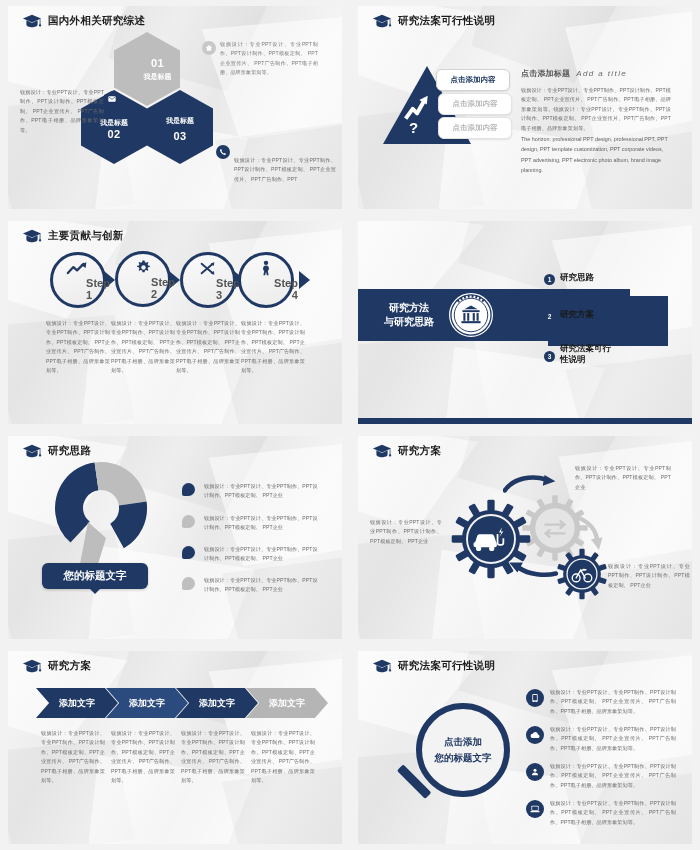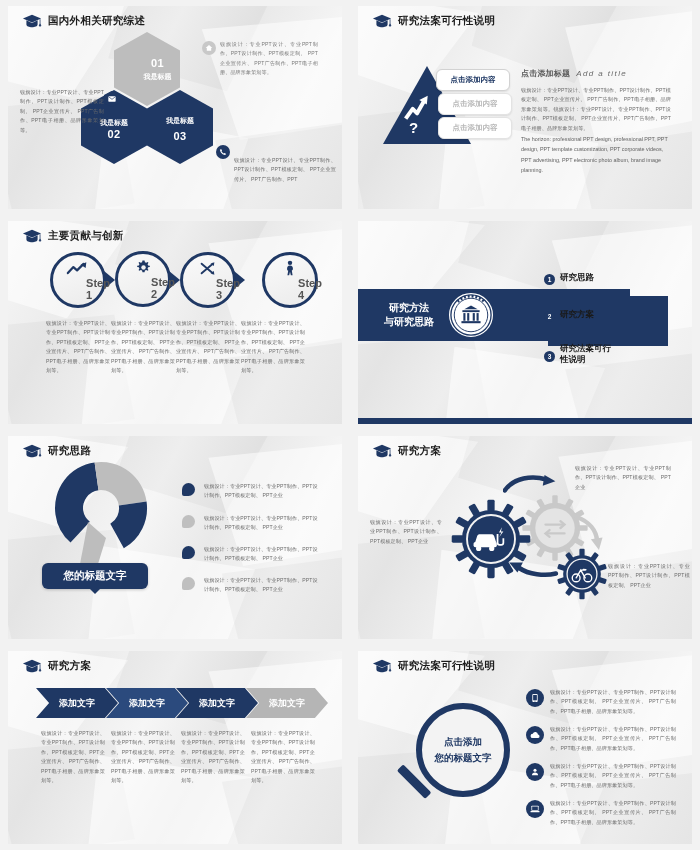--- a/index.html
+++ b/index.html
@@ -352,21 +352,21 @@
           <svg viewBox="0 0 20 18" width="16" height="15">
             <path d="M2 3 L16 15 M16 3 L2 15" stroke="#1f3864" stroke-width="2.3" stroke-linecap="round"></path>
             <path d="M18 1.2 L17.2 6 L13.2 3 Z" fill="#1f3864"></path>
             <path d="M18 16.8 L13.2 15 L17.2 12 Z" fill="#1f3864"></path>
           </svg>
         </span>
         <span class="slab">Step 3</span>
       </div>
       <span class="step-arrow" style="left:226px;top:50px;"></span>
 
-      <div class="stepc" style="left:254px;top:31px;">
+      <div class="stepc" style="left:230px;top:31px;text-align:right;">
         <span class="sicon">
           <svg viewBox="0 0 14 18" width="12" height="16">
             <circle cx="7" cy="3" r="2.6" fill="#1f3864"></circle>
             <path d="M7 6.2 c-2.6 0-3.4 1.8-3.4 3.6 0 1.6 .6 2.2 1.3 2.4 L4 17.4 h2 l1-4 1 4 h2 l-.9-5.4 c.7-.2 1.3-.8 1.3-2.4 0-1.8-.8-3.6-3.4-3.6 Z" fill="#1f3864"></path>
           </svg>
         </span>
         <span class="slab">Step 4</span>
       </div>
       <span class="step-arrow" style="left:291px;top:50px;"></span>
 

